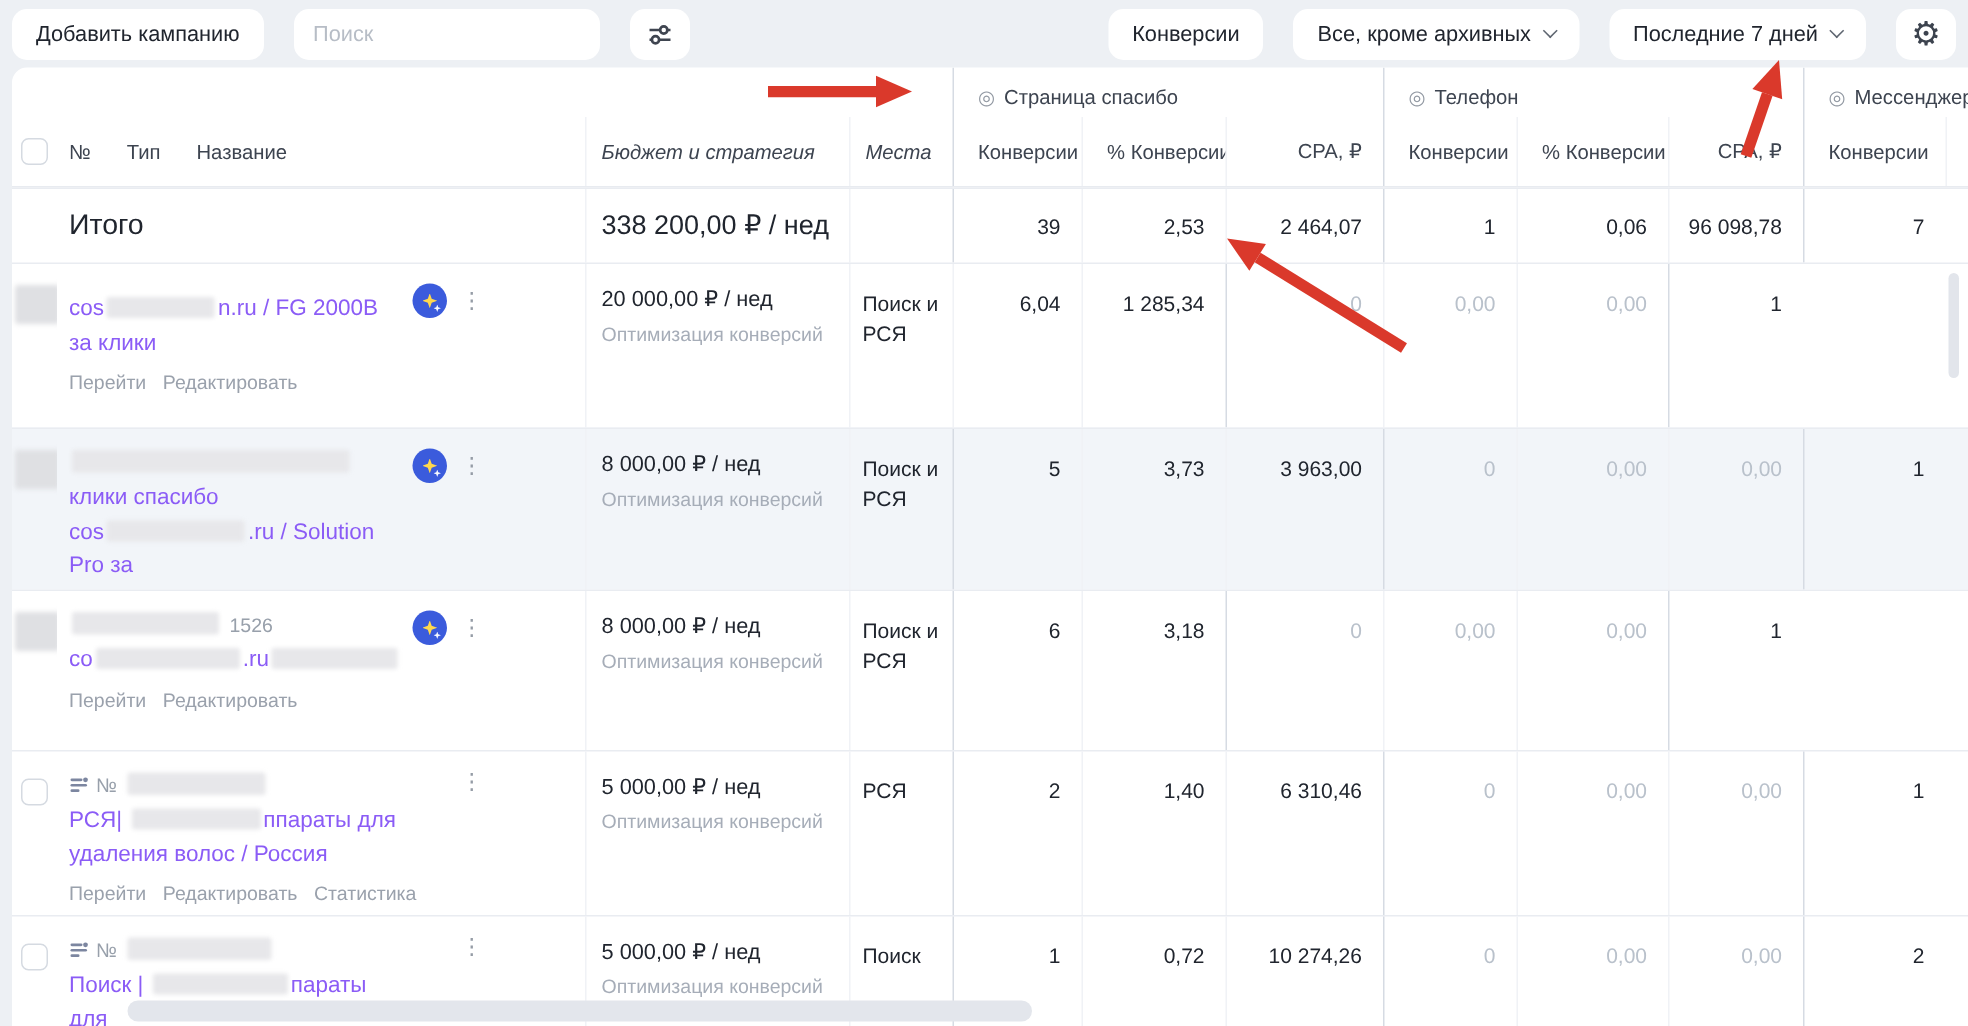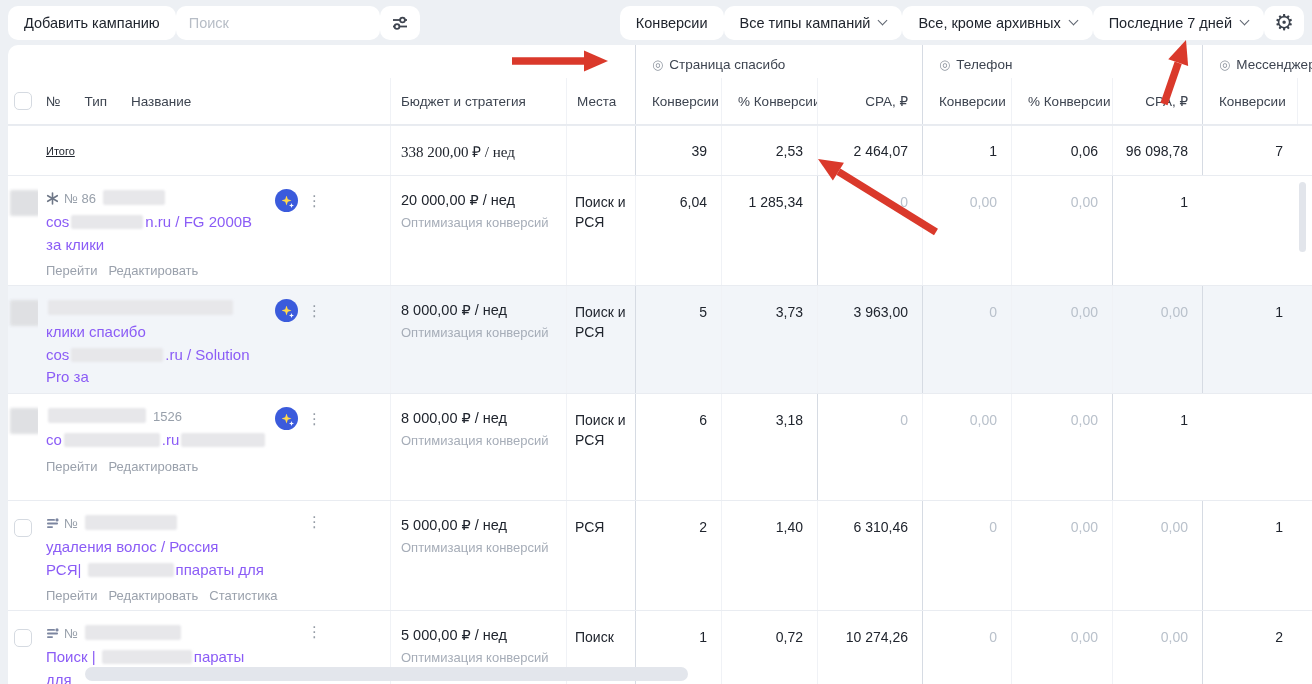--- a/index.html
+++ b/index.html
@@ -1,21 +1,21 @@
 <!DOCTYPE html>
 <html><head>
 <meta charset="utf-8">
 <style>
   * { margin:0; padding:0; box-sizing:border-box; }
   html,body { background:#e9ecf2; }
   body { font-family:"Liberation Sans","DejaVu Sans",sans-serif; color:#20252e; }
   .stage { position:relative; width:1312px; height:684px; overflow:hidden; background:#edf0f4; }
 
   
-  .toolbar { position:absolute; left:0; top:0; width:1312px; height:45px; display:flex; align-items:center; padding:0 8px; gap:0; }
+  .toolbar { position:absolute; left:0; top:0; width:1312px; height:45px; display:flex; align-items:center; padding:0 8px; gap:20px; }
   .tb-btn { height:34px; background:#fff; border:none; border-radius:10px; padding:0 16px; font-size:14.5px; color:#20252e; display:flex; align-items:center; gap:9px; cursor:pointer; font-family:inherit; white-space:nowrap; }
   .tb-search { height:34px; width:204px; background:#fff; border-radius:10px; display:flex; align-items:center; padding:0 13px; }
   .tb-search input { border:none; outline:none; width:100%; font-size:14.5px; font-family:inherit; color:#20252e; background:transparent; }
   .tb-search input::placeholder { color:#b7bdc6; }
   .tb-iconbtn { width:40px; padding:0; justify-content:center; }
   .spacer { flex:1; }
   .chev { width:7px; height:7px; border:solid #5e6570; border-width:0 1.6px 1.6px 0; transform:rotate(45deg); margin-top:-4px; }
   .gear { font-size:22px; color:#3c434e; line-height:1; }
 
   
@@ -24,28 +24,28 @@
   .cell { overflow:hidden; }
   .bl { border-left:1px solid #f0f2f6; }
   .gstart { border-left:1px solid #d6dbe3; }
 
   .thead-groups { height:33px; }
   .gcell { display:flex; align-items:center; padding:6px 0 0 16px; font-size:13.5px; color:#3d4450; white-space:nowrap; }
   .goal-ico { color:#9097a1; font-size:13px; margin-right:6px; }
   .thead-cols { height:47px; border-bottom:1px solid #e8ebf0; }
   .hcell { display:flex; align-items:center; font-size:13.5px; color:#3d4450; white-space:nowrap; }
   .hname { padding-left:8px; gap:24px; }
-  .hpad { padding-left:10px; }
+  .hpad { padding-left:10px;font-style:italic; }
   .hmetric { padding-left:16px; }
   .hright { justify-content:flex-end; padding-right:14px; }
 
   .totals-row { height:50px; border-top:1px solid #e9ecf1; }
   .totals-row .cell { display:flex; align-items:center; }
-  .t-label { padding-left:8px; font-size:11px;text-decoration:underline; }
-  .t-budget { padding-left:10px; font-size:15px;font-family:Liberation Serif, serif; }
+  .t-label { padding-left:8px; font-size:19px; }
+  .t-budget { padding-left:10px; font-size:18px; }
 
   .trow { border-top:1px solid #e9ecf1; position:relative; }
   .row-hl { background:#f2f5f9; }
   .num { text-align:right; padding:18px 14px 0 0; font-size:14px; color:#20252e; }
   .totals-row .num { padding-top:0; justify-content:flex-end; }
   .dim { color:#b9c1cb; }
 
   .c-check { padding-top:14px; }
   .blurpatch { width:30px; height:26px; margin-left:2px; background:#dfe0e3; border-radius:2px; filter:blur(1.6px); }
   .cbox { width:18px; height:18px; margin:4px 0 0 6px; border:1.5px solid #d5dae1; border-radius:5px; background:#fff; }
@@ -91,24 +91,20 @@
       <svg width="18" height="18" viewBox="0 0 18 18">
         <line x1="2" y1="6" x2="16" y2="6" stroke="#3f4550" stroke-width="1.8"></line>
         <circle cx="11.5" cy="6" r="2.4" fill="#fff" stroke="#3f4550" stroke-width="1.8"></circle>
         <line x1="2" y1="12.5" x2="16" y2="12.5" stroke="#3f4550" stroke-width="1.8"></line>
         <circle cx="6" cy="12.5" r="2.4" fill="#fff" stroke="#3f4550" stroke-width="1.8"></circle>
       </svg>
     </button>
     <div class="spacer"></div>
     <button class="tb-btn">Конверсии</button>
     <button class="tb-btn">
-      <span>Все типы кампаний</span>
-      <span class="chev"></span>
-    </button>
-    <button class="tb-btn">
       <span>Все, кроме архивных</span>
       <span class="chev"></span>
     </button>
     <button class="tb-btn">
       <span>Последние 7 дней</span>
       <span class="chev"></span>
     </button>
     <button class="tb-btn tb-iconbtn">
       <span class="gear">⚙</span>
     </button>
@@ -173,33 +169,20 @@
       <div class="cell num gstart">7</div>
       <div class="cell"></div>
     </div>
 
     <div id="rows-host">
         <div class="grid trow" style="height: 110px;">
       <div class="cell c-check">
             <div class="blurpatch"></div>
           </div>
       <div class="cell c-name">
-        <div class="idline">
-              <span class="cicon">
-                <svg width="13" height="13" viewBox="0 0 13 13">
-                  <g stroke="#6e7787" stroke-width="1.6" stroke-linecap="round">
-                    <line x1="6.5" y1="1" x2="6.5" y2="12"></line>
-                    <line x1="1.7" y1="3.7" x2="11.3" y2="9.3"></line>
-                    <line x1="11.3" y1="3.7" x2="1.7" y2="9.3"></line>
-                  </g>
-                </svg>
-              </span>
-              <span>№ 86</span>
-              <span class="red" style="width: 62px;"></span>
-            </div>
         <div class="titleline">
               <div><span>cos</span><span class="red" style="width: 72px;"></span><span>n.ru / FG 2000B за клики</span></div>
             </div>
         <div class="linkline">
               <span>Перейти</span>
               <span>Редактировать</span>
             </div>
         <div class="rowtools">
           <span class="badge">
                 <span class="spark"></span>
@@ -309,22 +292,22 @@
                     <rect x="1" y="5.6" width="11" height="1.8" rx="0.9"></rect>
                     <rect x="1" y="9.2" width="6" height="1.8" rx="0.9"></rect>
                     <circle cx="11" cy="2.9" r="1.6"></circle>
                   </g>
                 </svg>
               </span>
               <span>№ </span>
               <span class="red" style="width: 92px;"></span>
             </div>
         <div class="titleline">
+              <div><span>РСЯ| </span><span class="red" style="width: 86px;"></span><span>ппараты для</span></div>
               <div><span>удаления волос / Россия</span></div>
-              <div><span>РСЯ| </span><span class="red" style="width: 86px;"></span><span>ппараты для</span></div>
             </div>
         <div class="linkline">
               <span>Перейти</span>
               <span>Редактировать</span>
               <span>Статистика</span>
             </div>
         <div class="rowtools">
 
           <span class="kebab">⋮</span>
         </div>

